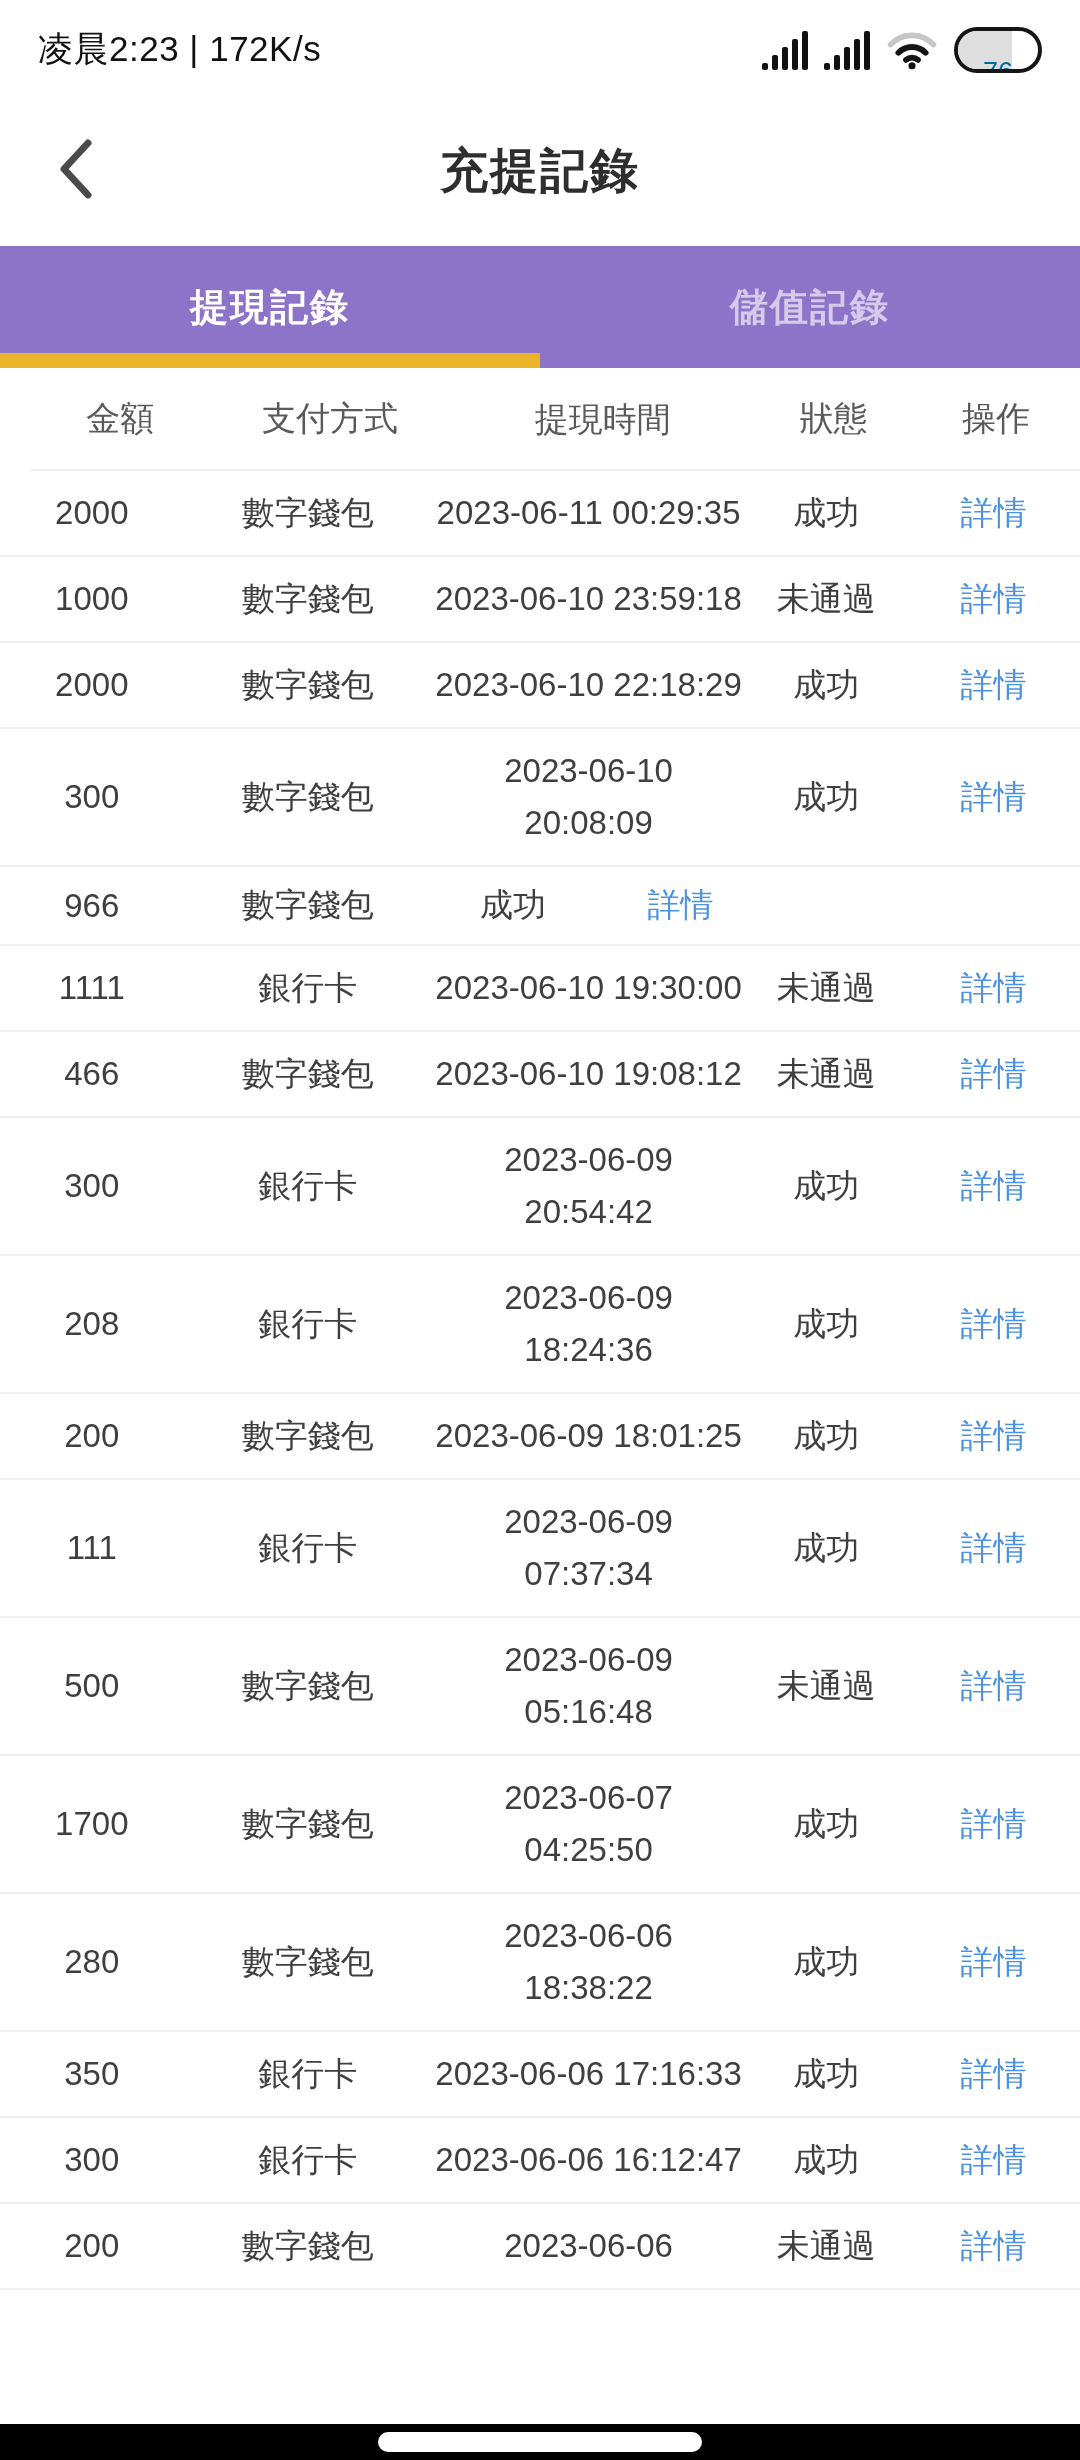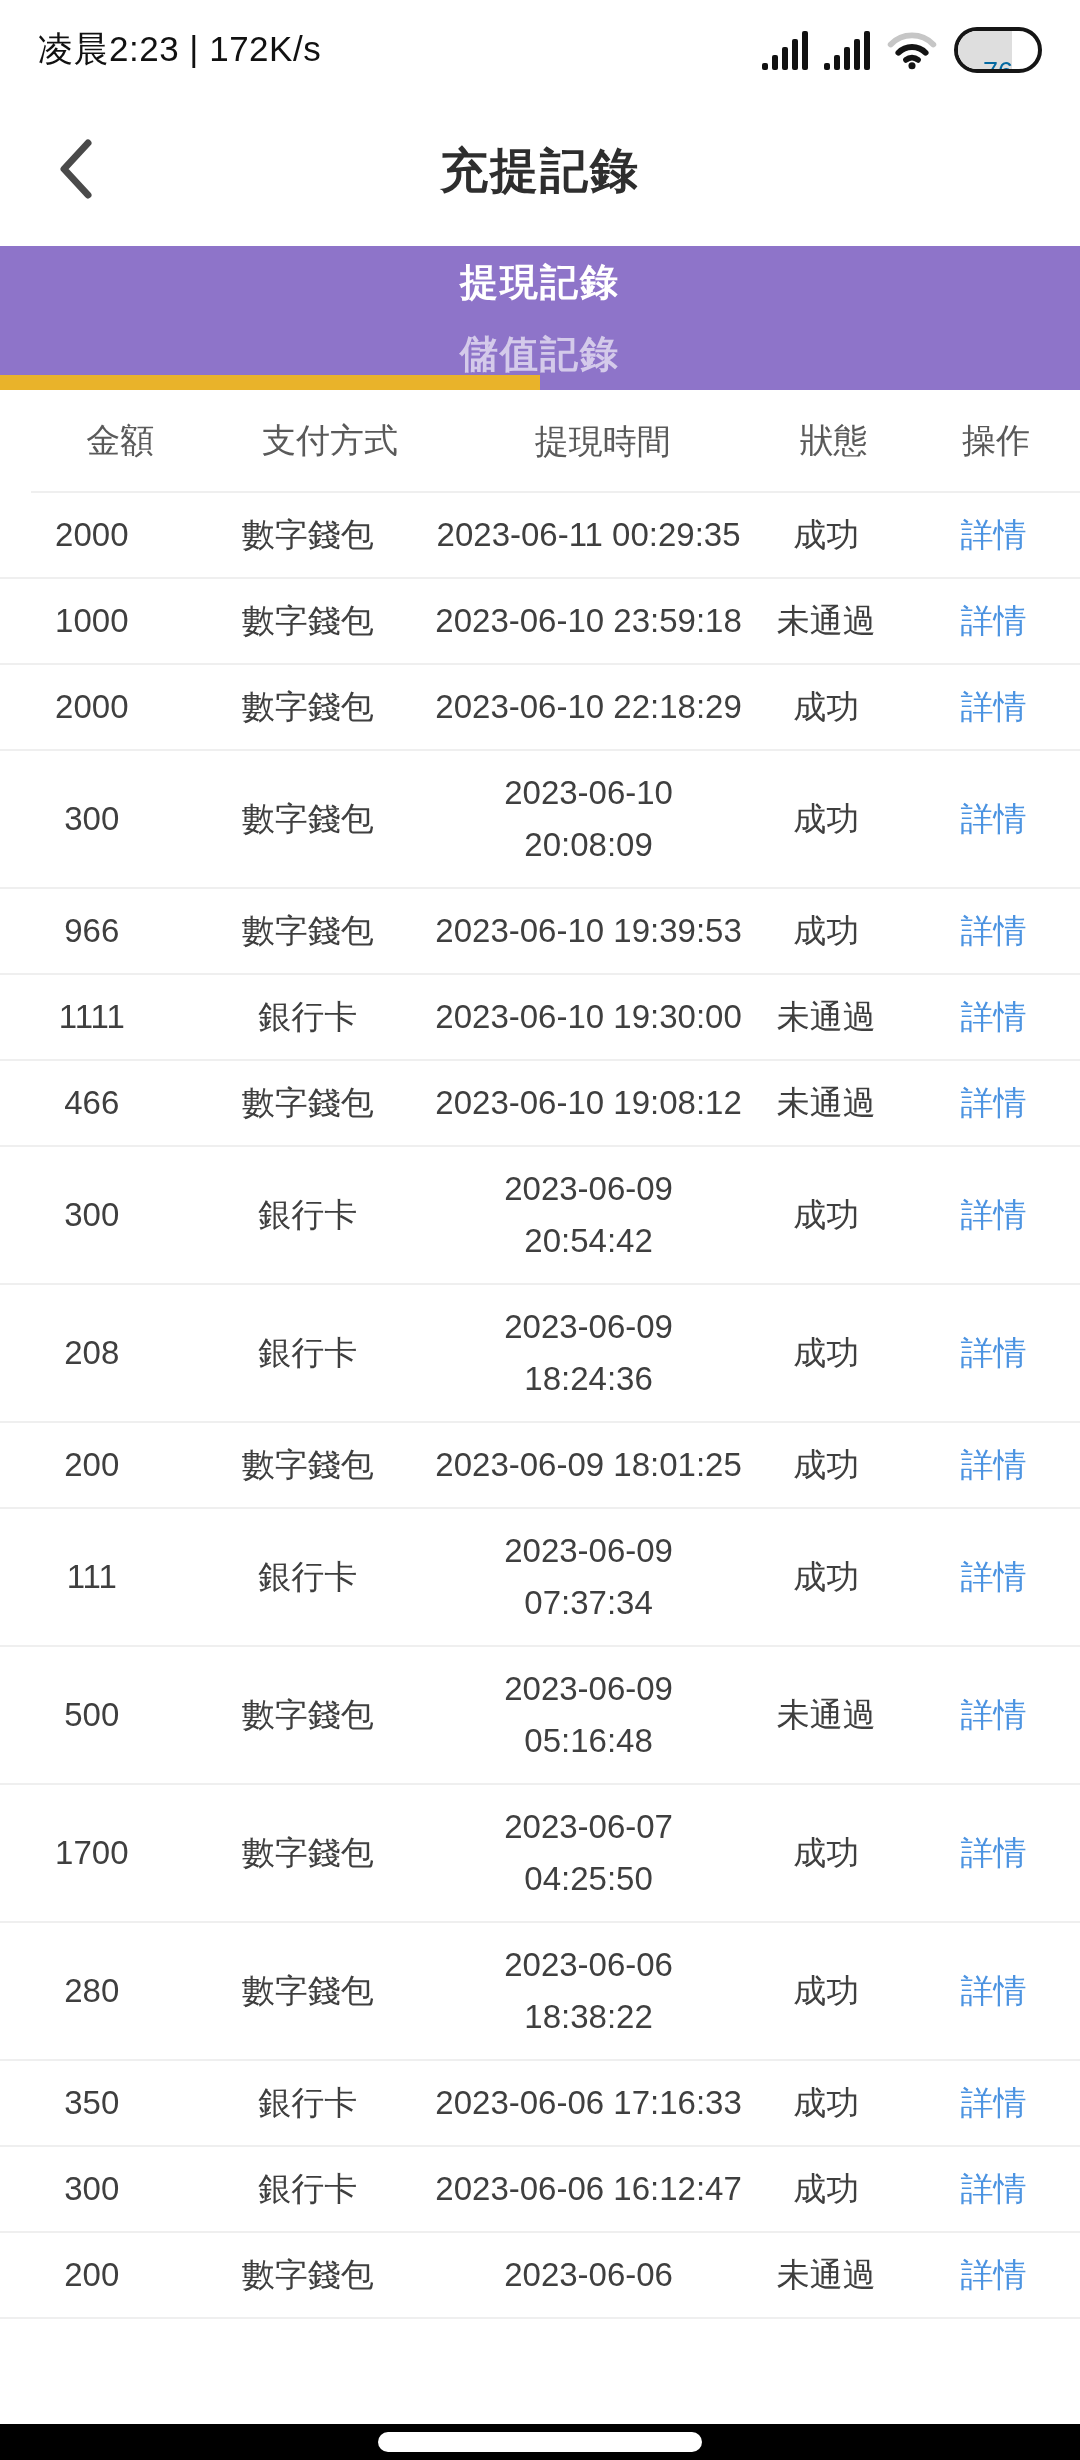--- a/index.html
+++ b/index.html
@@ -29,21 +29,21 @@
   .battery{position:relative;width:88px;height:46px;border:4px solid #151515;border-radius:23px;display:flex;align-items:center;justify-content:center;overflow:hidden;background:#fff;}
   .battery .fill{position:absolute;left:0;top:0;bottom:0;width:68%;background:#dedede;}
   .battery .pct{position:relative;font-size:27px;color:#0369a1;margin-top:44px;}
 
   
   .nav-header{position:relative;height:150px;display:flex;align-items:center;justify-content:center;}
   .back-btn{position:absolute;left:48px;top:50%;transform:translateY(-50%);width:56px;height:76px;display:flex;align-items:center;justify-content:center;cursor:pointer;}
   .page-title{font-size:48px;font-weight:bold;color:#2e2e2e;letter-spacing:2px;}
 
   
-  .tab-bar{position:relative;height:144px;background:var(--brand-purple);display:flex;flex-direction:column;}
+  .tab-bar{position:relative;height:122px;background:var(--brand-purple);display:flex;}
   .tab{flex:1;display:flex;align-items:center;justify-content:center;font-size:38px;letter-spacing:2px;cursor:pointer;font-weight:bold;}
   .tab.active{color:#ffffff;font-weight:bold;}
   .tab.inactive{color:rgba(255,255,255,.62);}
   .tab-underline{position:absolute;left:0;bottom:0;width:50%;height:15px;background:var(--accent-yellow);}
 
   
   .table{width:100%;}
   .thead{display:flex;align-items:center;height:103px;border-bottom:2px solid var(--divider);font-size:34px;color:var(--text-gray);margin-left:31px;}
   .row{display:flex;align-items:center;min-height:71px;padding:16px 0;border-bottom:2px solid var(--divider);font-size:33px;color:var(--text-dark);}
   .c1{width:17%;text-align:center;}
@@ -161,23 +161,20 @@
             <div>2023-06-10</div>
             <div>20:08:09</div>
           </div>
       <div class="c4">成功</div>
       <div class="c5"><span class="detail-link">詳情</span></div>
     </div>
 
     <div class="row">
       <div class="c1">966</div>
       <div class="c2">數字錢包</div>
-      <div class="c3">
-            <div>2023-06-10 19:39:53</div>
-          </div>
       <div class="c4">成功</div>
       <div class="c5"><span class="detail-link">詳情</span></div>
     </div>
 
     <div class="row">
       <div class="c1">1111</div>
       <div class="c2">銀行卡</div>
       <div class="c3">
             <div>2023-06-10 19:30:00</div>
           </div>

